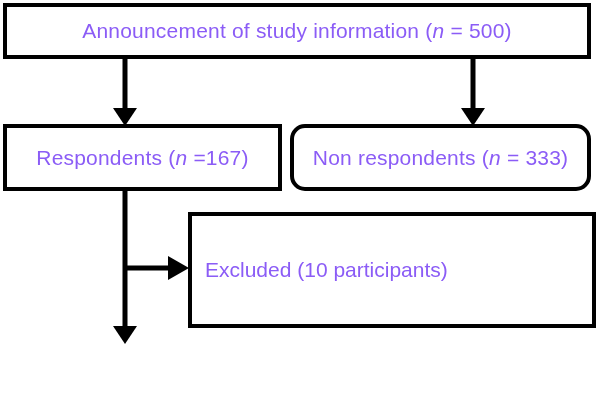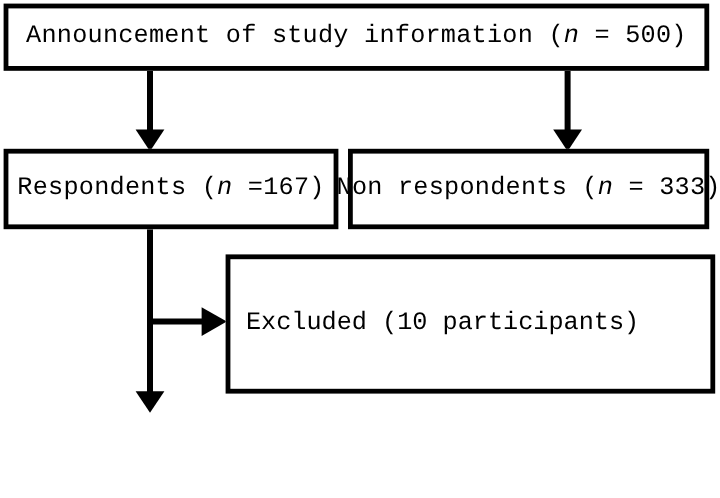--- a/index.html
+++ b/index.html
@@ -6,22 +6,22 @@
     margin: 0;
     padding: 0;
     background: #ffffff;
   }
   #flowchart-root {
     position: relative;
     width: 600px;
     height: 415px;
     background: #ffffff;
     overflow: hidden;
-    font-family: Liberation Mono, monospace;
-    color: #000000;
+    font-family: Liberation Sans, sans-serif;
+    color: #8b5cf6;
   }
   .flow-box {
     position: absolute;
     box-sizing: border-box;
     border: 4px solid #000000;
     background: #ffffff;
     display: flex;
     align-items: center;
     justify-content: center;
   }
@@ -45,20 +45,21 @@
     top: 124px;
     width: 279px;
     height: 67px;
   }
   
   #box-non-respondents {
     left: 290px;
     top: 124px;
     width: 301px;
     height: 67px;
+    border-radius: 15px;
   }
   
   #box-excluded {
     left: 188px;
     top: 212px;
     width: 408px;
     height: 116px;
     justify-content: flex-start;
     align-items: center;
   }

